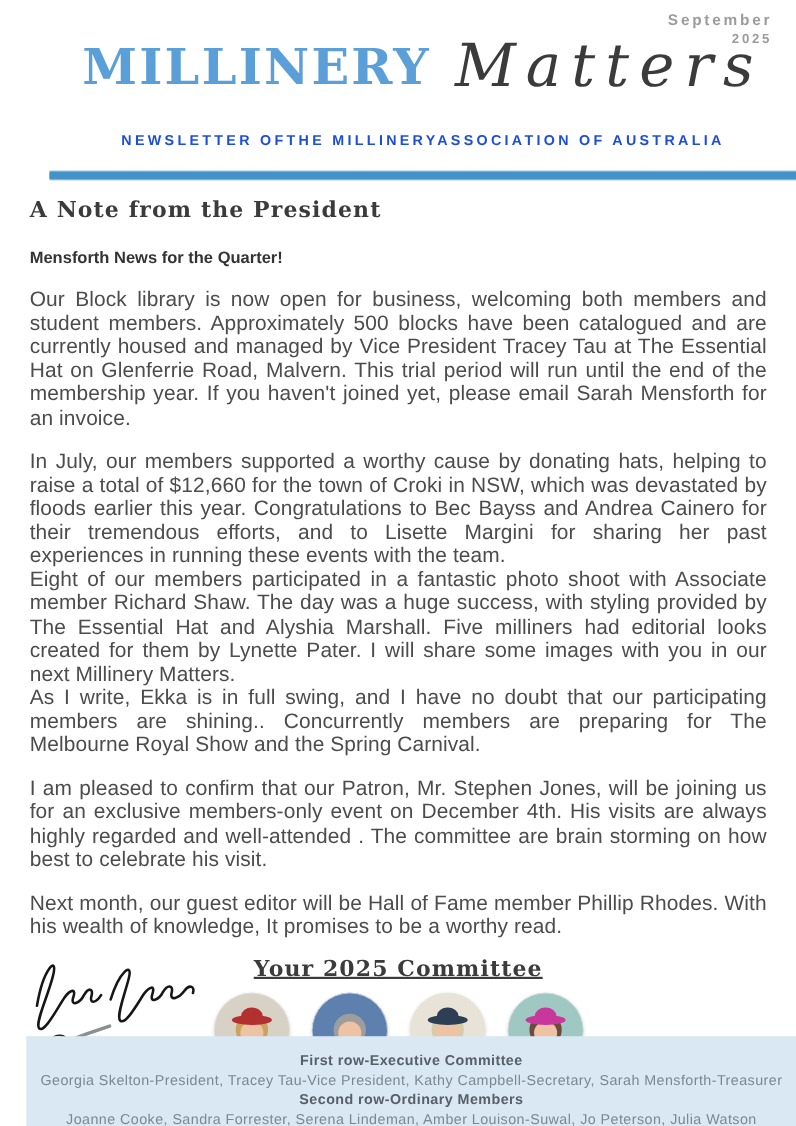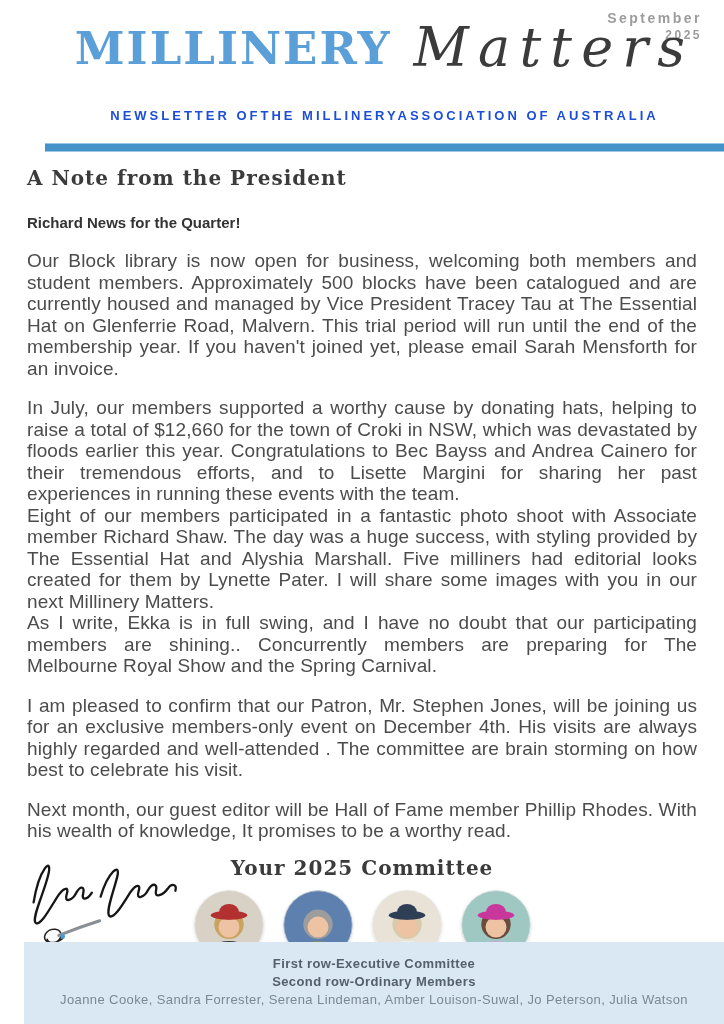--- a/index.html
+++ b/index.html
@@ -12,21 +12,21 @@
   
   .masthead { position:relative; padding-top:6px;padding-left:45px; }
   .issue-date {
     position:absolute; top:10px; right:22px; text-align:right;
     color:#9c9c9c; font-weight:bold; line-height:1.25;
   }
   .issue-month { font-size:14px; letter-spacing:2.5px; }
   .issue-year  { font-size:12px; letter-spacing:2.5px; }
   .logo-row {
     display:flex; align-items:baseline; justify-content:center;
-    margin-top:8px; height:72px;
+    margin-top:20px; height:72px;
   }
   .title-main {
     font-family:"DejaVu Serif", serif; font-weight:700;
     font-size:45px; letter-spacing:2px; color:#5b9fd8;
   }
   .title-script {
     font-family:"DejaVu Serif", serif; font-style:italic; font-weight:400;
     font-size:54px; letter-spacing:0.17em; color:#3b3b3b; margin-left:22px;
     transform:translateY(2px);
   }
@@ -47,21 +47,21 @@
   .para {
     font-size:19px; line-height:21.5px; color:#4c4c4c;
     text-align:justify; letter-spacing:0.1px;
   }
   .para.gap-after { margin-bottom:18px; }
   
   .committee { position:relative; margin-top:14px; }
   .signature { position:absolute; left:20px; top:-10px; }
   .committee-heading {
     text-align:center; font-family:"DejaVu Serif", serif; font-weight:700;
-    font-size:20px; letter-spacing:1px; color:#3b3b3b;
+    font-size:20px; letter-spacing:1px; color:#3b3b3b;text-decoration:underline;
   }
   .photo-row { display:flex; justify-content:center; align-items:center; }
   .photo-row.row1 { margin-top:10px; gap:19px; }
   .photo-row.row2 { margin-top:11px; gap:17px; }
   .photo { border-radius:50%; overflow:hidden; flex:0 0 auto;
     box-shadow:0 1px 3px rgba(0,0,0,0.15); }
   .row1 .photo { width:70px; height:70px; }
   .row2 .photo { width:77px; height:77px; }
   .photo svg { display:block; width:100%; height:100%; }
   
@@ -86,21 +86,21 @@
     <div class="logo-row">
       <span class="title-main" style="color: rgb(91, 159, 216);">MILLINERY</span>
       <span class="title-script">Matters</span>
     </div>
     <div class="subtitle" style="color: #1d4ed8;">NEWSLETTER OFTHE MILLINERYASSOCIATION OF AUSTRALIA</div>
     <div class="divider" style="background: rgb(67, 146, 200);"></div>
   </div>
 
   <div class="article">
     <h1 class="article-heading">A Note from the President</h1>
-    <h2 class="article-subheading">Richard News for the Quarter!</h2>
+    <h2 class="article-subheading">Mensforth News for the Quarter!</h2>
     <div class="body-copy">
       <p class="para gap-after">Our Block library is now open for business, welcoming both members and student members. Approximately 500 blocks have been catalogued and are currently housed and managed by Vice President Tracey Tau at The Essential Hat on Glenferrie Road, Malvern. This trial period will run until the end of the membership year. If you haven't joined yet, please email Sarah Mensforth for an invoice.</p>
       <p class="para">In July, our members supported a worthy cause by donating hats, helping to raise a total of $12,660 for the town of Croki in NSW, which was devastated by floods earlier this year. Congratulations to Bec Bayss and Andrea Cainero for their tremendous efforts, and to Lisette Margini for sharing her past experiences in running these events with the team.</p>
       <p class="para">Eight of our members participated in a fantastic photo shoot with Associate member Richard Shaw. The day was a huge success, with styling provided by The Essential Hat and Alyshia Marshall. Five milliners had editorial looks created for them by Lynette Pater. I will share some images with you in our next Millinery Matters.</p>
       <p class="para gap-after">As I write, Ekka is in full swing, and I have no doubt that our participating members are shining.. Concurrently members are preparing for The Melbourne Royal Show and the Spring Carnival.</p>
       <p class="para gap-after">I am pleased to confirm that our Patron, Mr. Stephen Jones, will be joining us for an exclusive members-only event on December 4th. His visits are always highly regarded and well-attended . The committee are brain storming on how best to celebrate his visit.</p>
       <p class="para">Next month, our guest editor will be Hall of Fame member Phillip Rhodes. With his wealth of knowledge, It promises to be a worthy read.</p>
     </div>
   </div>
 
@@ -296,17 +296,18 @@
               <ellipse cx="50" cy="36" rx="26" ry="6.5" fill="#cc1f3a"></ellipse>
             </g>
             <circle cx="50" cy="50" r="49" fill="none" stroke="#e6e6e6"></circle>
           </svg>
         </div>
       </div>
   </div>
 
   <div class="footer" style="background: rgb(217, 232, 242);">
     <div class="footer-line bold">First row-Executive Committee</div>
+    <div class="footer-line names">Georgia Skelton-President, Tracey Tau-Vice President, Kathy Campbell-Secretary, Sarah Mensforth-Treasurer</div>
     <div class="footer-line bold">Second row-Ordinary Members</div>
     <div class="footer-line names">Joanne Cooke, Sandra Forrester, Serena Lindeman, Amber Louison-Suwal, Jo Peterson, Julia Watson</div>
   </div>
 
 </div>
 
 </body></html>

